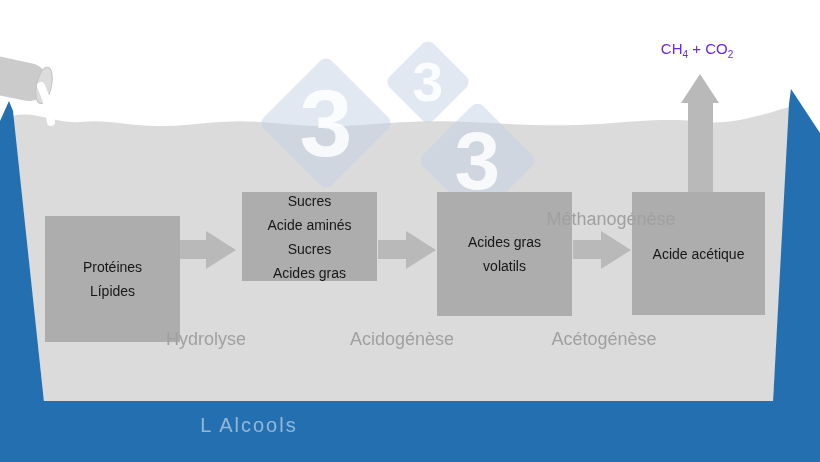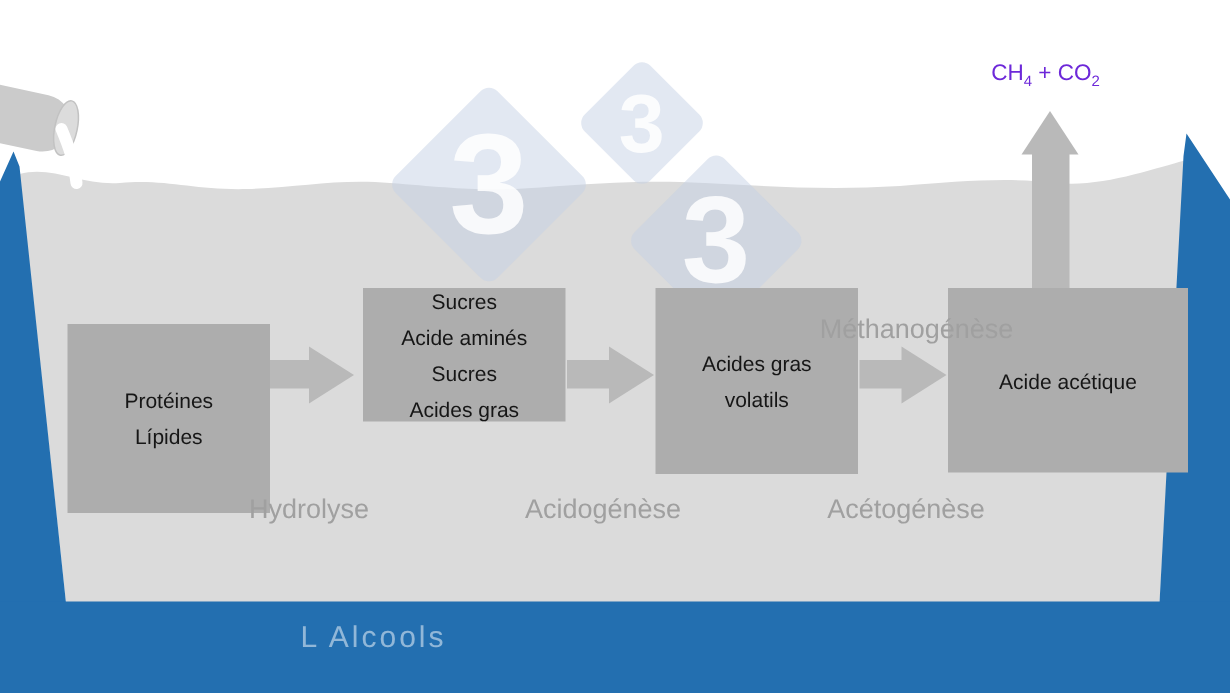--- a/index.html
+++ b/index.html
@@ -27,21 +27,21 @@
   .d3{left:435px;top:118px;width:85px;height:85px;}
   .d3 .digit{font-size:82px;}
 
   
   .pbox{position:absolute;z-index:3;background:var(--box);display:flex;flex-direction:column;
         align-items:center;justify-content:center;text-align:center;color:var(--ink);
         font-size:14px;line-height:24px;}
   .b1{left:45px;top:190px;width:135px;height:126px;margin-top:26px;}
   .b2{left:242px;top:192px;width:135px;height:89px;}
   .b3{left:437px;top:192px;width:135px;height:124px;}
-  .b4{left:632px;top:192px;width:160px;height:123px;}
+  .b4{left:632px;top:192px;width:133px;height:123px;}
 
   
   .harrow{position:absolute;z-index:2;}
   .harrow .shaft{position:absolute;left:0;top:9px;height:19px;background:var(--arrow);}
   .harrow .head{position:absolute;top:0;width:0;height:0;
                 border-top:19px solid transparent;border-bottom:19px solid transparent;
                 border-left:30px solid var(--arrow);}
   .a1{left:178px;top:231px;width:58px;height:38px;}
   .a2{left:378px;top:231px;width:58px;height:38px;}
   .a3{left:573px;top:231px;width:58px;height:38px;}

